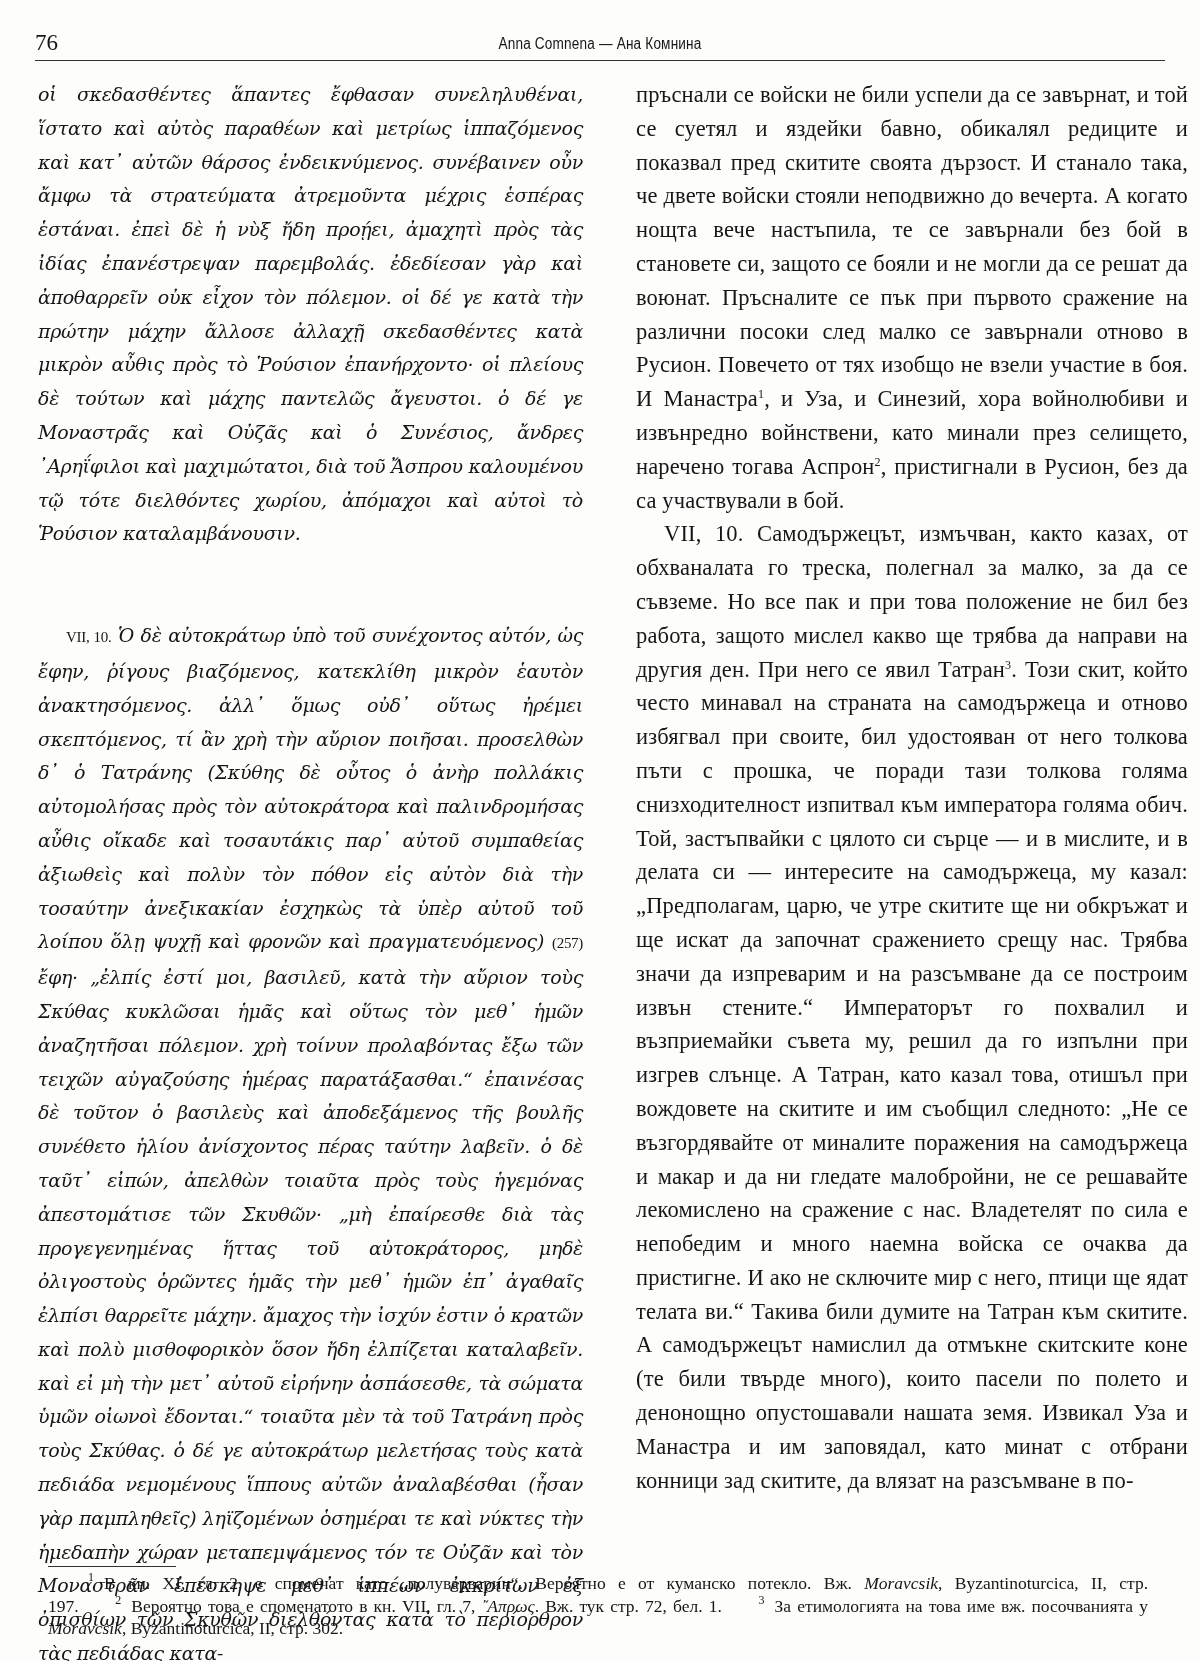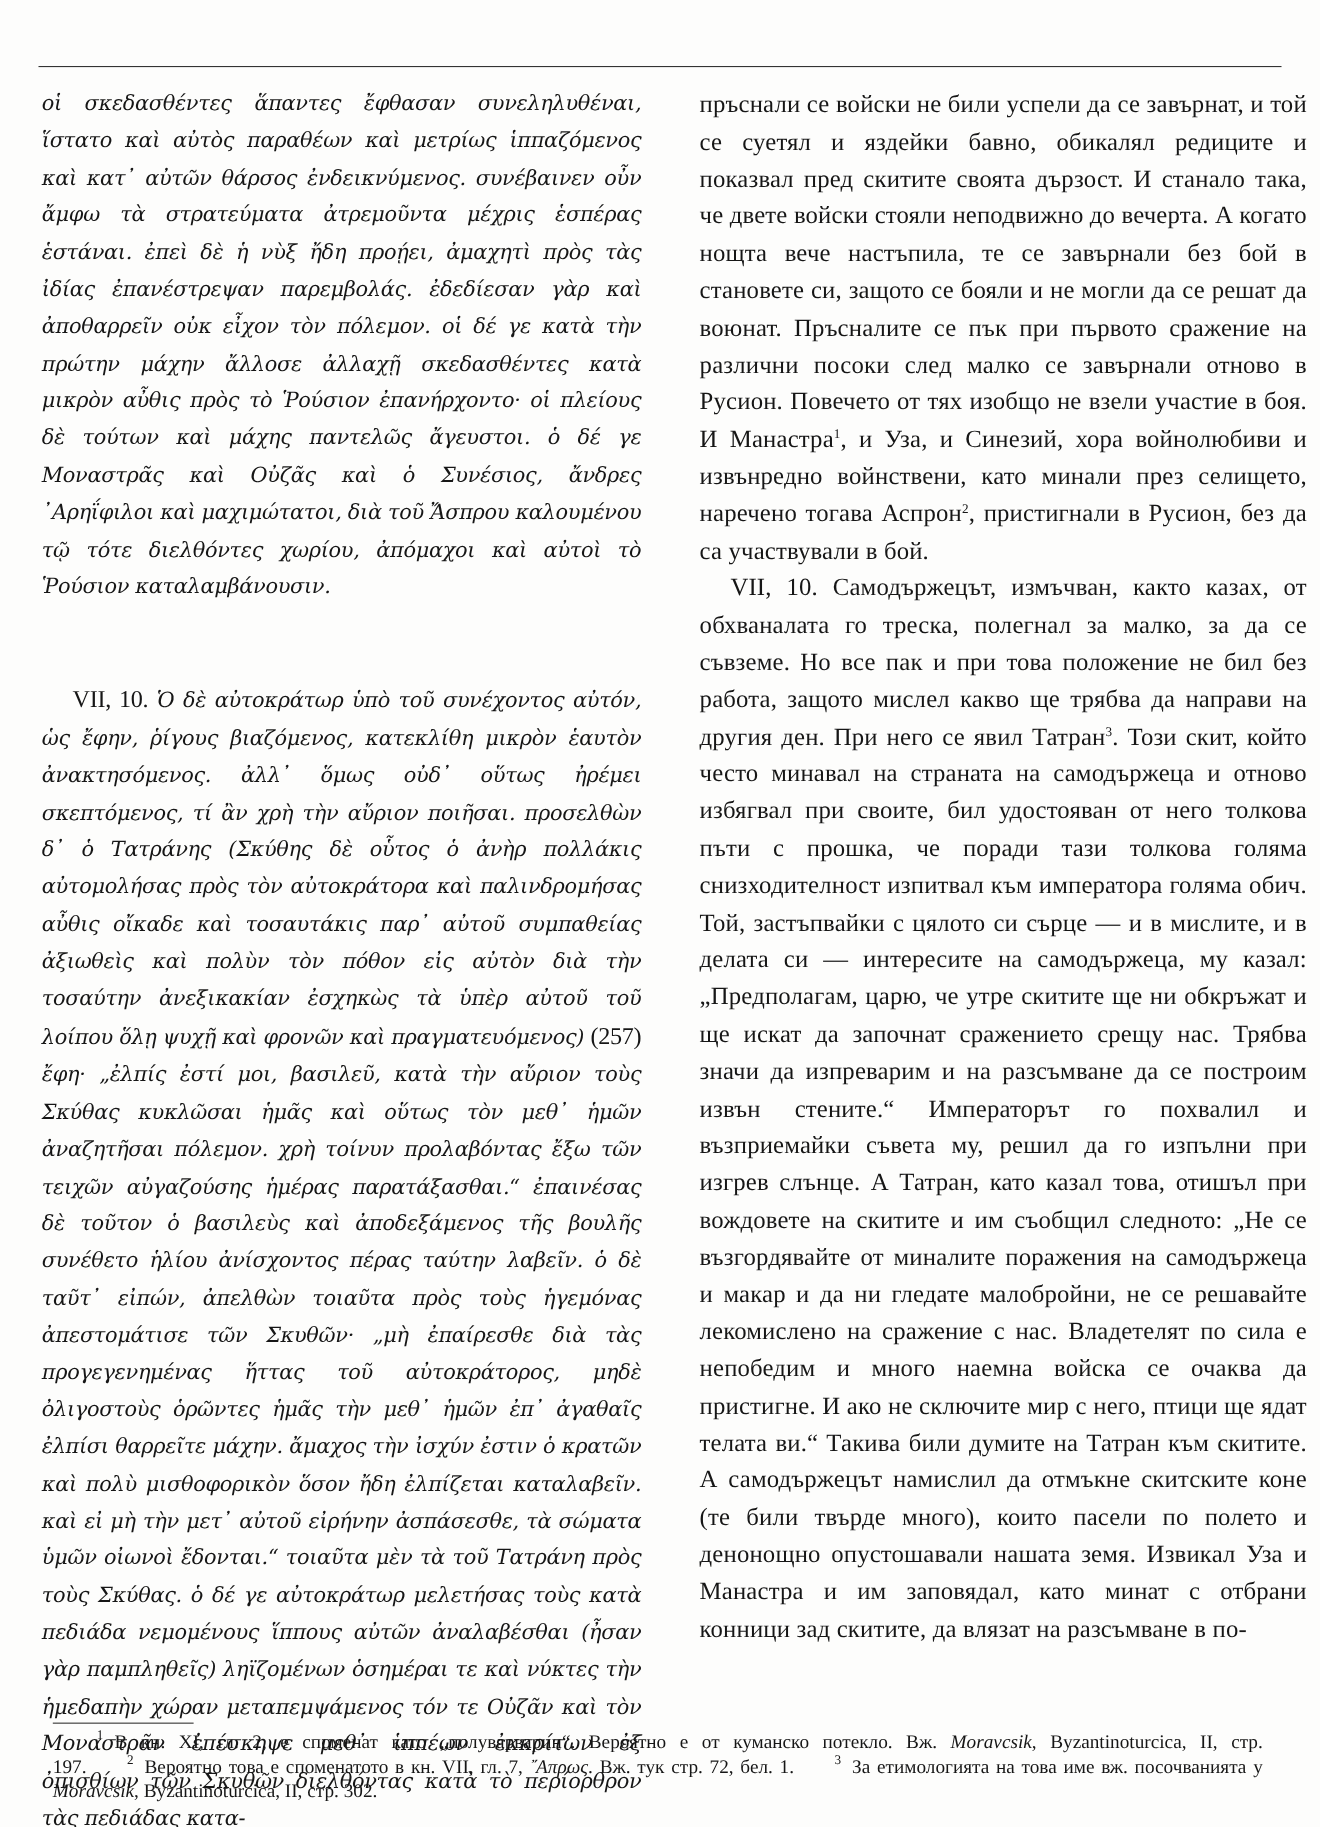--- a/index.html
+++ b/index.html
@@ -8,38 +8,42 @@
   .header { position: absolute; left: 35px; top: 28px; width: 1130px; height: 34px; }
   .page-num { position: absolute; left: 0; top: 0; font-family: "Liberation Serif", serif; font-size: 23px; line-height: 30px; }
   .running-title { position: absolute; left: 0; right: 0; top: 2px; text-align: center; font-family: "Liberation Sans", sans-serif; font-size: 16px; line-height: 28px; letter-spacing: 0.2px; transform: scaleX(0.85); }
   .header-rule { position: absolute; left: 35px; top: 60px; width: 1130px; height: 0; border-top: 1.5px solid #333; }
 
   .col { position: absolute; top: 78px; }
   .col-greek { left: 38px; width: 545px; }
   .col-bg { left: 636px; width: 552px; }
 
   .gr-para { font-family: "DejaVu Serif", serif; font-style: italic; font-size: 19px; line-height: 33.8px; text-align: justify; margin: 0; letter-spacing: -0.3px; }
-  .gr-para .roman { font-family: "Liberation Serif", serif; font-style: normal; font-size: 22px; }
+  .gr-para .roman { font-family: "Liberation Serif", serif; font-style: normal; font-size: 15px; }
   .gr-para.p2 { margin-top: 68px; text-indent: 28px; }
 
   .bg-para { font-family: "Liberation Serif", serif; font-size: 22.5px; line-height: 33.8px; text-align: justify; margin: 0; letter-spacing: 0.15px; }
   .bg-para.p2 { text-indent: 28px; }
   sup { font-size: 12px; line-height: 0; vertical-align: 8px; }
 
   .fn-rule { position: absolute; left: 48px; top: 1566px; width: 128px; border-top: 1.5px solid #333; }
   .footnotes { position: absolute; left: 48px; top: 1572px; width: 1100px; font-family: "Liberation Serif", serif; font-size: 17.5px; line-height: 22.5px; text-align: justify; }
   .footnotes p { margin: 0; text-indent: 40px; }
   .footnotes i { font-style: italic; }
   .fn { margin-right: 10px; }
 </style>
 </head>
 <body>
 
 <div class="page">
 
+  <div class="header">
+    <span class="page-num">76</span>
+    <div class="running-title">Anna Comnena — Ана Комнина</div>
+  </div>
   <div class="header-rule"></div>
 
   <div class="col col-greek">
     <p class="gr-para"><span>οἱ σκεδασθέντες ἅπαντες ἔφθασαν συνεληλυθέναι, ἵστατο καὶ αὐτὸς παραθέων καὶ μετρίως ἱππαζόμενος καὶ κατ᾽ αὐτῶν θάρσος ἐνδεικνύμενος. συνέβαινεν οὖν ἄμφω τὰ στρατεύματα ἀτρεμοῦντα μέχρις ἑσπέρας ἑστάναι. ἐπεὶ δὲ ἡ νὺξ ἤδη προῄει, ἀμαχητὶ πρὸς τὰς ἰδίας ἐπανέστρεψαν παρεμβολάς. ἐδεδίεσαν γὰρ καὶ ἀποθαρρεῖν οὐκ εἶχον τὸν πόλεμον. οἱ δέ γε κατὰ τὴν πρώτην μάχην ἄλλοσε ἀλλαχῇ σκεδασθέντες κατὰ μικρὸν αὖθις πρὸς τὸ Ῥούσιον ἐπανήρχοντο· οἱ πλείους δὲ τούτων καὶ μάχης παντελῶς ἄγευστοι. ὁ δέ γε Μοναστρᾶς καὶ Οὐζᾶς καὶ ὁ Συνέσιος, ἄνδρες ᾿Αρηΐφιλοι καὶ μαχιμώτατοι, διὰ τοῦ Ἄσπρου καλουμένου τῷ τότε διελθόντες χωρίου, ἀπόμαχοι καὶ αὐτοὶ τὸ Ῥούσιον καταλαμβάνουσιν.</span></p>
     <p class="gr-para p2"><span class="roman">VII, 10.</span> <span>Ὁ δὲ αὐτοκράτωρ ὑπὸ τοῦ συνέχοντος αὐτόν, ὡς ἔφην, ῥίγους βιαζόμενος, κατεκλίθη μικρὸν ἑαυτὸν ἀνακτησόμενος. ἀλλ᾽ ὅμως οὐδ᾽ οὕτως ἠρέμει σκεπτόμενος, τί ἂν χρὴ τὴν αὔριον ποιῆσαι. προσελθὼν δ᾽ ὁ Τατράνης (Σκύθης δὲ οὗτος ὁ ἀνὴρ πολλάκις αὐτομολήσας πρὸς τὸν αὐτοκράτορα καὶ παλινδρομήσας αὖθις οἴκαδε καὶ τοσαυτάκις παρ᾽ αὐτοῦ συμπαθείας ἀξιωθεὶς καὶ πολὺν τὸν πόθον εἰς αὐτὸν διὰ τὴν τοσαύτην ἀνεξικακίαν ἐσχηκὼς τὰ ὑπὲρ αὐτοῦ τοῦ λοίπου ὅλῃ ψυχῇ καὶ φρονῶν καὶ πραγματευόμενος)</span> <span class="roman">(257)</span> <span>ἔφη· „ἐλπίς ἐστί μοι, βασιλεῦ, κατὰ τὴν αὔριον τοὺς Σκύθας κυκλῶσαι ἡμᾶς καὶ οὕτως τὸν μεθ᾽ ἡμῶν ἀναζητῆσαι πόλεμον. χρὴ τοίνυν προλαβόντας ἔξω τῶν τειχῶν αὐγαζούσης ἡμέρας παρατάξασθαι.“ ἐπαινέσας δὲ τοῦτον ὁ βασιλεὺς καὶ ἀποδεξάμενος τῆς βουλῆς συνέθετο ἡλίου ἀνίσχοντος πέρας ταύτην λαβεῖν. ὁ δὲ ταῦτ᾽ εἰπών, ἀπελθὼν τοιαῦτα πρὸς τοὺς ἡγεμόνας ἀπεστομάτισε τῶν Σκυθῶν· „μὴ ἐπαίρεσθε διὰ τὰς προγεγενημένας ἥττας τοῦ αὐτοκράτορος, μηδὲ ὀλιγοστοὺς ὁρῶντες ἡμᾶς τὴν μεθ᾽ ἡμῶν ἐπ᾽ ἀγαθαῖς ἐλπίσι θαρρεῖτε μάχην. ἄμαχος τὴν ἰσχύν ἐστιν ὁ κρατῶν καὶ πολὺ μισθοφορικὸν ὅσον ἤδη ἐλπίζεται καταλαβεῖν. καὶ εἰ μὴ τὴν μετ᾽ αὐτοῦ εἰρήνην ἀσπάσεσθε, τὰ σώματα ὑμῶν οἰωνοὶ ἔδονται.“ τοιαῦτα μὲν τὰ τοῦ Τατράνη πρὸς τοὺς Σκύθας. ὁ δέ γε αὐτοκράτωρ μελετήσας τοὺς κατὰ πεδιάδα νεμομένους ἵππους αὐτῶν ἀναλαβέσθαι (ἦσαν γὰρ παμπληθεῖς) ληϊζομένων ὁσημέραι τε καὶ νύκτες τὴν ἡμεδαπὴν χώραν μεταπεμψάμενος τόν τε Οὐζᾶν καὶ τὸν Μοναστρᾶν ἐπέσκηψε μεθ᾽ ἱππέων ἐκκρίτων ἐξ ὀπισθίων τῶν Σκυθῶν διελθόντας κατὰ τὸ περίορθρον τὰς πεδιάδας κατα-</span></p>
   </div>
 
   <div class="col col-bg">
     <p class="bg-para"><span>пръснали се войски не били успели да се завърнат, и той се суетял и яздейки бавно, обикалял редиците и показвал пред скитите своята дързост. И станало така, че двете войски стояли неподвижно до вечерта. А когато нощта вече настъпила, те се завърнали без бой в становете си, защото се бояли и не могли да се решат да воюнат. Пръсналите се пък при първото сражение на различни посоки след малко се завърнали отново в Русион. Повечето от тях изобщо не взели участие в боя. И Манастра</span><sup>1</sup><span>, и Уза, и Синезий, хора войнолюбиви и извънредно войнствени, като минали през селището, наречено тогава Аспрон</span><sup>2</sup><span>, пристигнали в Русион, без да са участвували в бой.</span></p>
     <p class="bg-para p2"><span>VII, 10. Самодържецът, измъчван, както казах, от обхваналата го треска, полегнал за малко, за да се съвземе. Но все пак и при това положение не бил без работа, защото мислел какво ще трябва да направи на другия ден. При него се явил Татран</span><sup>3</sup><span>. Този скит, който често минавал на страната на самодържеца и отново избягвал при своите, бил удостояван от него толкова пъти с прошка, че поради тази толкова голяма снизходителност изпитвал към императора голяма обич. Той, застъпвайки с цялото си сърце — и в мислите, и в делата си — интересите на самодържеца, му казал: „Предполагам, царю, че утре скитите ще ни обкръжат и ще искат да започнат сражението срещу нас. Трябва значи да изпреварим и на разсъмване да се построим извън стените.“ Императорът го похвалил и възприемайки съвета му, решил да го изпълни при изгрев слънце. А Татран, като казал това, отишъл при вождовете на скитите и им съобщил следното: „Не се възгордявайте от миналите поражения на самодържеца и макар и да ни гледате малобройни, не се решавайте лекомислено на сражение с нас. Владетелят по сила е непобедим и много наемна войска се очаква да пристигне. И ако не сключите мир с него, птици ще ядат телата ви.“ Такива били думите на Татран към скитите. А самодържецът намислил да отмъкне скитските коне (те били твърде много), които пасели по полето и денонощно опустошавали нашата земя. Извикал Уза и Манастра и им заповядал, като минат с отбрани конници зад скитите, да влязат на разсъмване в по-</span></p>

